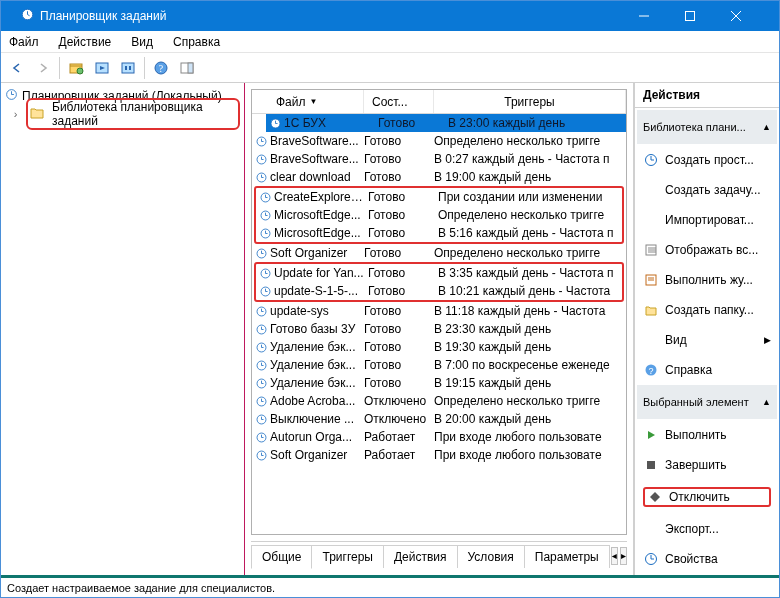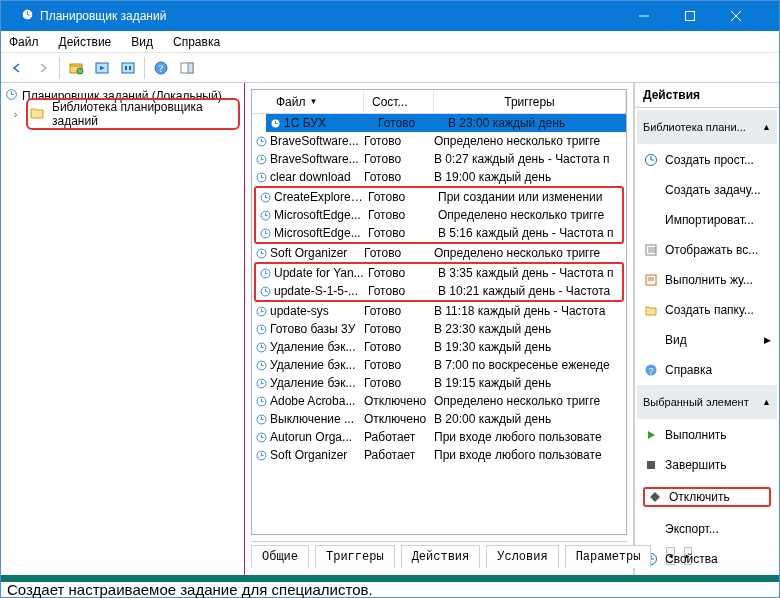--- a/index.html
+++ b/index.html
@@ -27,33 +27,33 @@
   .lhcell.c1 { padding-left: 24px; width: 112px; }
   .lhcell.c2 { width: 70px; }
   .lhcell.c3 { flex: 1; justify-content: center; }
   .lrow { display: flex; height: 18px; align-items: center; white-space: nowrap; overflow: hidden; padding-right: 4px; }
   .lrow .ic { width: 18px; display:flex; justify-content:center; }
   .lrow._sel { background: #0a78d6; color: #0f172a; margin-left: 14px; }
   .lrow .fcell { width: 94px; overflow: hidden; text-overflow: ellipsis; padding-right: 4px; }
   .lrow .scell { width: 70px; overflow: hidden; }
   .lrow .tcell { flex: 1; overflow: hidden; }
   .group-red { border: 2px solid #e03030; border-radius: 3px; margin: 0 2px; }
-  .tabs { display:flex; align-items:center; height: 28px; border-top:1px solid #d0d0d0; margin: 0 6px 6px 6px; gap:7px;font-family:Liberation Mono, monospace; }
+  .tabs { display:flex; align-items:center; height: 28px; border-top:1px solid #d0d0d0; margin: 0 6px 6px 6px; gap:0; }
   .tabs .tab { padding: 4px 10px; border:1px solid #d0d0d0; border-bottom:none; background:#fff; margin-right:-1px; font-size:12px; position:relative; top:1px; }
   .tabs .tab.active { background:#fff; border-bottom:1px solid #fff; }
   .tabs .spacer { flex:1; }
   .tabs .nav { width:18px; height:18px; border:1px solid #c0c0c0; display:flex; align-items:center; justify-content:center; margin-left:2px; font-size:10px; background:#f4f4f4; }
   .actionpane { width: 145px; display:flex; flex-direction:column; border-left:1px solid #d0d0d0; }
   .ap-title { padding: 5px 8px; font-weight: bold; border-bottom:1px solid #d0d0d0; font-size:12px; }
   .ap-body { flex:1; overflow:hidden; padding: 2px; }
   .ap-sect { background:#e8ecef; padding: 11px 6px; font-size:11px; margin-bottom:1px; display:flex; align-items:center; }
   .ap-sect .arrow { margin-left:auto; font-size:9px; }
   .ap-item { display:flex; align-items:center; gap:6px; padding:7px 6px; font-size:12px; white-space:nowrap; overflow:hidden; }
   .ap-item .ico { width:16px; height:16px; display:flex; align-items:center; justify-content:center; font-size:12px; }
-  .statusbar { height: 22px; border-top:7px solid #0f766e; display:flex; align-items:center; padding:0 6px; font-size:15px; }
+  .statusbar { height: 22px; border-top:3px solid #0f766e; display:flex; align-items:center; padding:0 6px; font-size:11px; }
   svg.clock { width:13px; height:13px; }
   .sort-ind { font-size:8px; margin-left:4px; }
   .cursor { position:relative; }
 </style>
 </head>
 <body>
 
 <div class="window">
 
   <div class="titlebar">

